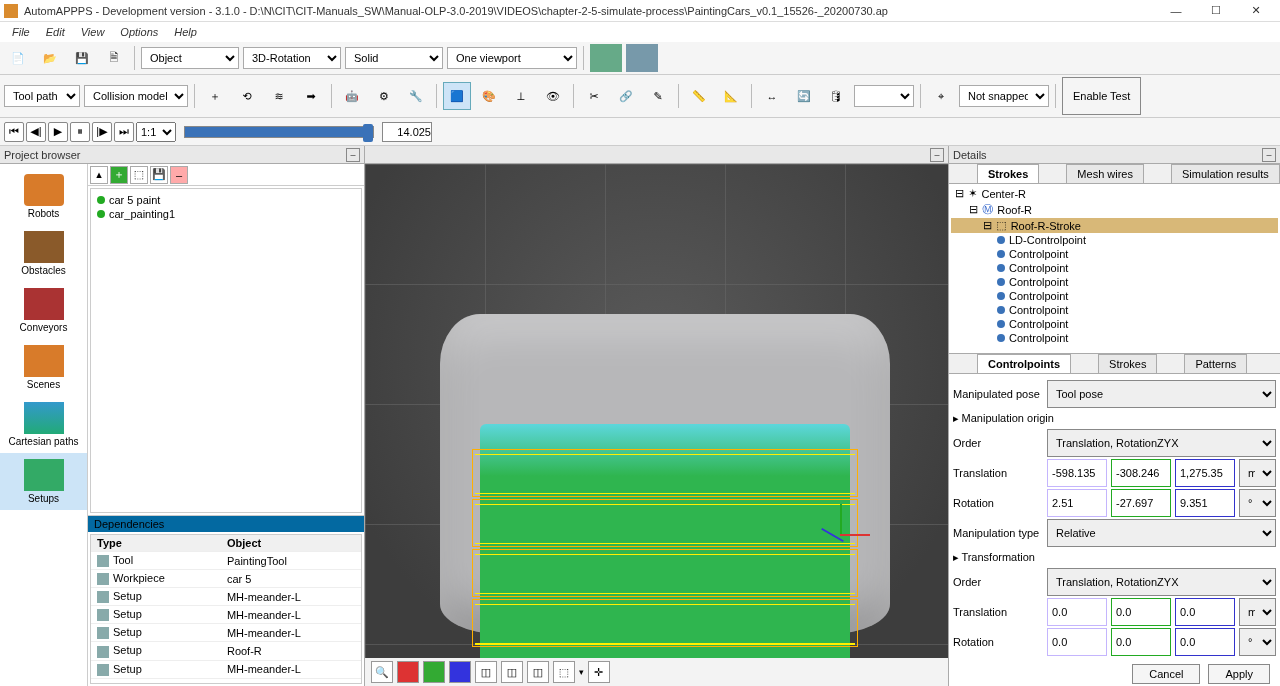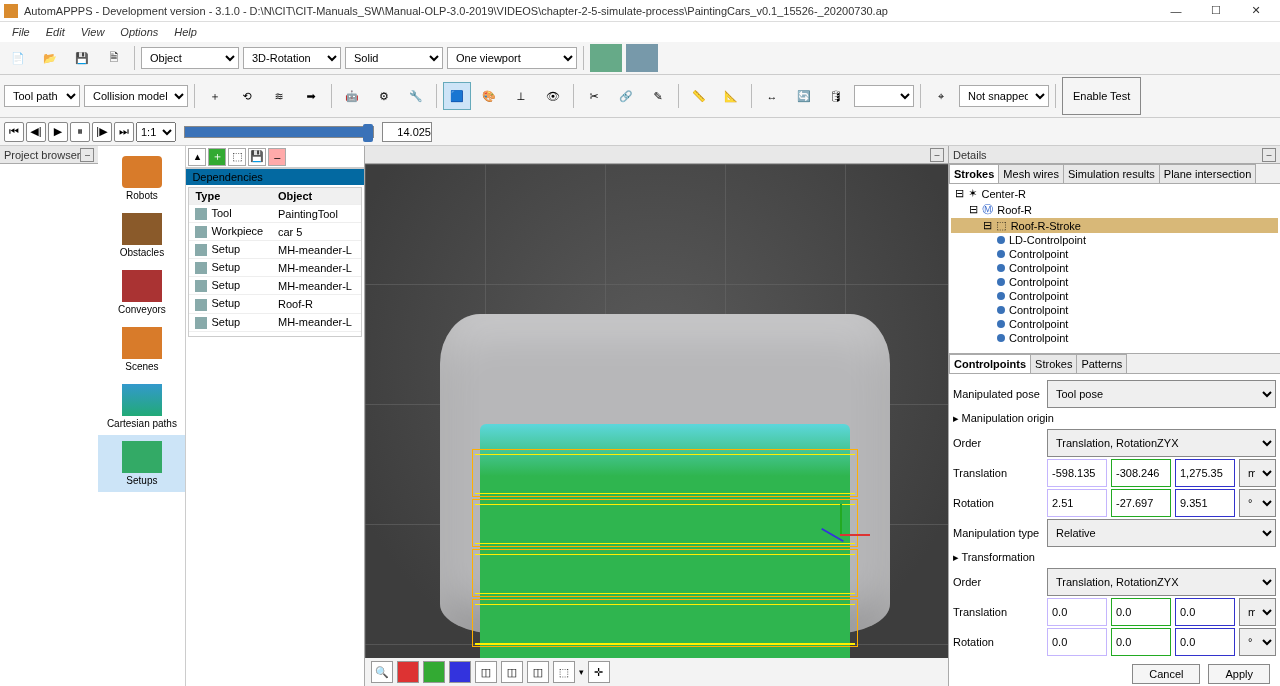--- a/index.html
+++ b/index.html
@@ -29,21 +29,21 @@
 .playbar { height: 28px; display: flex; align-items: center; padding: 0 4px; gap: 2px; background: #f5f5f5; border-bottom: 1px solid #ccc; }
 .playbtn { width: 20px; height: 20px; border: 1px solid #888; background: #fff; border-radius: 2px; display: flex; align-items: center; justify-content: center; }
 .timeline { flex: 0 0 190px; height: 12px; background: linear-gradient(to right,#3a72b8 0%,#3a72b8 100%); border: 1px solid #888; margin: 0 6px; position: relative; }
 .timeline .hndl { position: absolute; right: 0; top: -3px; width: 10px; height: 18px; background: #3a72b8; border-radius: 2px; }
 .timefield { width: 50px; height: 20px; border: 1px solid #888; text-align: right; }
 
 
 .mainarea { flex: 1; display: flex; overflow: hidden; }
 
 
-.leftpane { width: 365px; display: flex; flex-direction: row; border-right: 1px solid #aaa; }
+.leftpane { width: 365px; display: flex; flex-direction: column; border-right: 1px solid #aaa; }
 .panehdr { height: 18px; background: #e8e8e8; border-bottom: 1px solid #aaa; display: flex; align-items: center; padding: 0 4px; font-size: 11px; color: #333; }
 .panehdr .clbtn { margin-left: auto; width: 14px; height: 14px; border: 1px solid #888; display:flex;align-items:center;justify-content:center;font-size:9px;}
 .leftcontent { flex: 1; display: flex; overflow: hidden; }
 .catcol { width: 88px; background: #fff; border-right: 1px solid #ccc; overflow-y: auto; padding: 4px 0; }
 .catitem { display: flex; flex-direction: column; align-items: center; padding: 6px 2px; cursor: pointer; }
 .catitem.sel { background: #cce4f7; }
 .catitem .catic { width: 40px; height: 32px; margin-bottom: 2px; }
 .catitem .catlbl { font-size: 10px; text-align: center; }
 .projrest { flex: 1; display: flex; flex-direction: column; }
 .projtoolbar { height: 22px; border-bottom: 1px solid #ccc; display: flex; align-items: center; padding: 0 2px; gap: 2px; }
@@ -70,21 +70,21 @@
 .gizmo { position:absolute; right:60px; bottom:80px; width:60px; height:60px;}
 .axisx{position:absolute;left:30px;top:30px;width:30px;height:2px;background:#d33;}
 .axisy{position:absolute;left:30px;top:0;width:2px;height:30px;background:#2a2;}
 .axisz{position:absolute;left:10px;top:30px;width:25px;height:2px;background:#33d;transform:rotate(30deg);}
 .vptool { height: 28px; background: #f3f3f3; display: flex; align-items: center; gap: 4px; padding: 0 6px; }
 .vptool .vpb { width: 22px; height: 22px; border: 1px solid #999; background: #fff; display:flex;align-items:center;justify-content:center;}
 
 
 .rightpane { width: 332px; display: flex; flex-direction: column; border-left: 1px solid #aaa; }
 .tabs { display: flex; border-bottom: 1px solid #aaa; background: #f0f0f0; }
-.tab { padding: 3px 4px; border: 1px solid #aaa; border-bottom: none; background: #e8e8e8; margin-right: -1px; white-space: nowrap; }
+.tab { padding: 3px 10px; border: 1px solid #aaa; border-bottom: none; background: #e8e8e8; margin-right: -1px; white-space: nowrap; margin-left: 28px; }
 .tab.active { background: #fff; font-weight: bold; }
 .rtree { flex: 0 0 170px; overflow: auto; border-bottom: 1px solid #aaa; padding: 2px; }
 .rtree .rn { display: flex; align-items: center; gap: 4px; padding: 1px 0; }
 .rtree .rn.sel { background: #d8b878; }
 .bluedot{width:8px;height:8px;border-radius:50%;background:#3a72b8;}
 .subtabs { display: flex; border-bottom: 1px solid #aaa; background: #f0f0f0; }
 .form { padding: 4px; overflow: auto; flex: 1; }
 .frow { display: flex; align-items: center; margin: 2px 0; gap: 4px; }
 .frow .lbl { width: 90px; white-space: nowrap; }
 .frow select, .frow input { flex: 1; height: 28px; border: 1px solid #888; padding: 0 4px; }
@@ -219,20 +219,30 @@
           </div>
       </div>
       <div class="projrest">
         <div class="projtoolbar">
           <div class="mini">▴</div>
           <div class="mini" style="background:#3a3;color:#fff">＋</div>
           <div class="mini">⬚</div>
           <div class="mini">💾</div>
           <div class="mini" style="background:#faa">–</div>
         </div>
+        <div class="projtree">
+          <div class="titem">
+              <span class="dot"></span>
+              <span>car 5 paint</span>
+            </div>
+          <div class="titem">
+              <span class="dot"></span>
+              <span>car_painting1</span>
+            </div>
+        </div>
         <div class="depheader">Dependencies</div>
         <div class="deptable">
           <table>
             <thead>
                 <tr>
                   <th>Type</th>
                   <th>Object</th>
                 </tr>
               </thead>
             <tbody id="dep-body">

